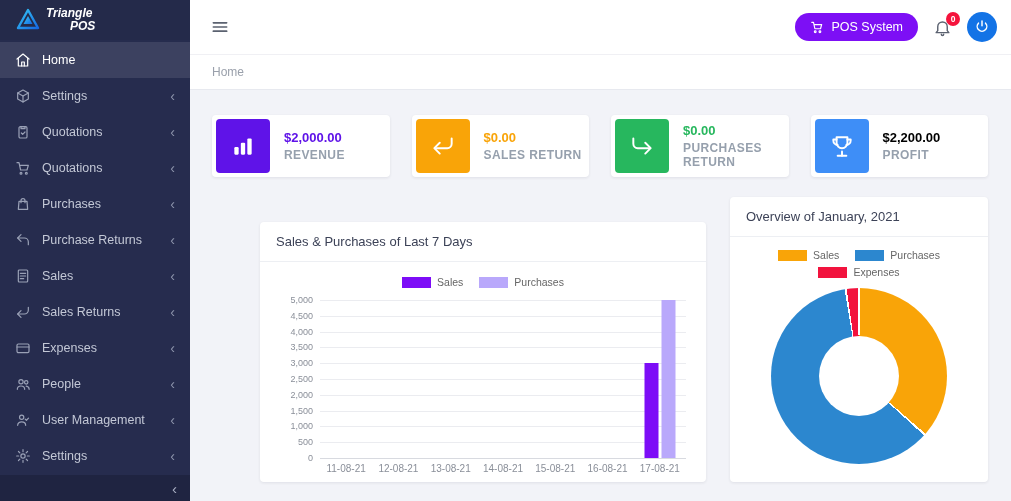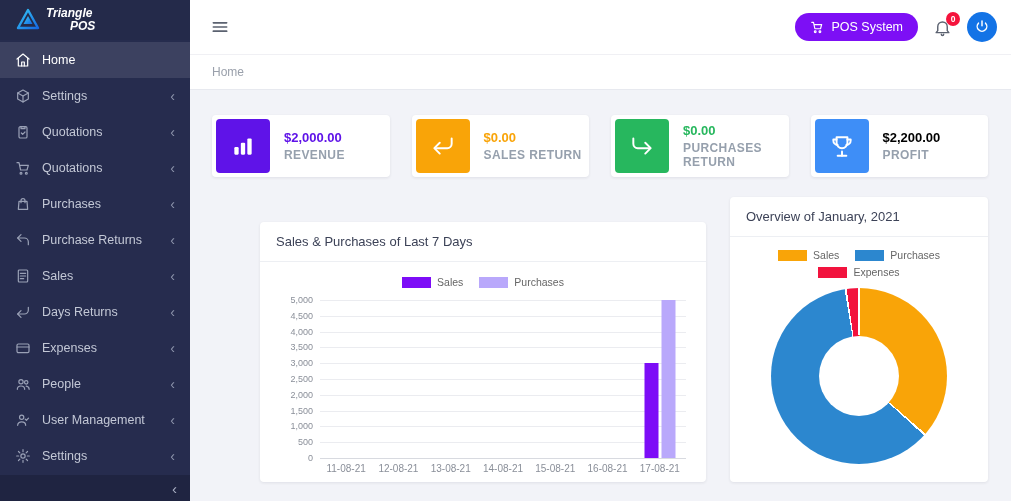--- a/index.html
+++ b/index.html
@@ -196,21 +196,21 @@
           <span class="side-label">Sales</span>
           <span class="chev">‹</span>
         </a>
         <a class="side-item">
           <span class="icn">
             <svg viewBox="0 0 24 24" fill="none" stroke="currentColor" stroke-width="1.8" stroke-linecap="round" stroke-linejoin="round">
               <path d="M9 10L4 15l5 5"></path>
               <path d="M4 15h10a6 6 0 0 0 6-6V5"></path>
             </svg>
           </span>
-          <span class="side-label">Days Returns</span>
+          <span class="side-label">Sales Returns</span>
           <span class="chev">‹</span>
         </a>
         <a class="side-item">
           <span class="icn">
             <svg viewBox="0 0 24 24" fill="none" stroke="currentColor" stroke-width="1.8" stroke-linecap="round" stroke-linejoin="round">
               <rect x="3" y="6" width="18" height="13" rx="2"></rect>
               <path d="M3 10.5h18"></path>
             </svg>
           </span>
           <span class="side-label">Expenses</span>

